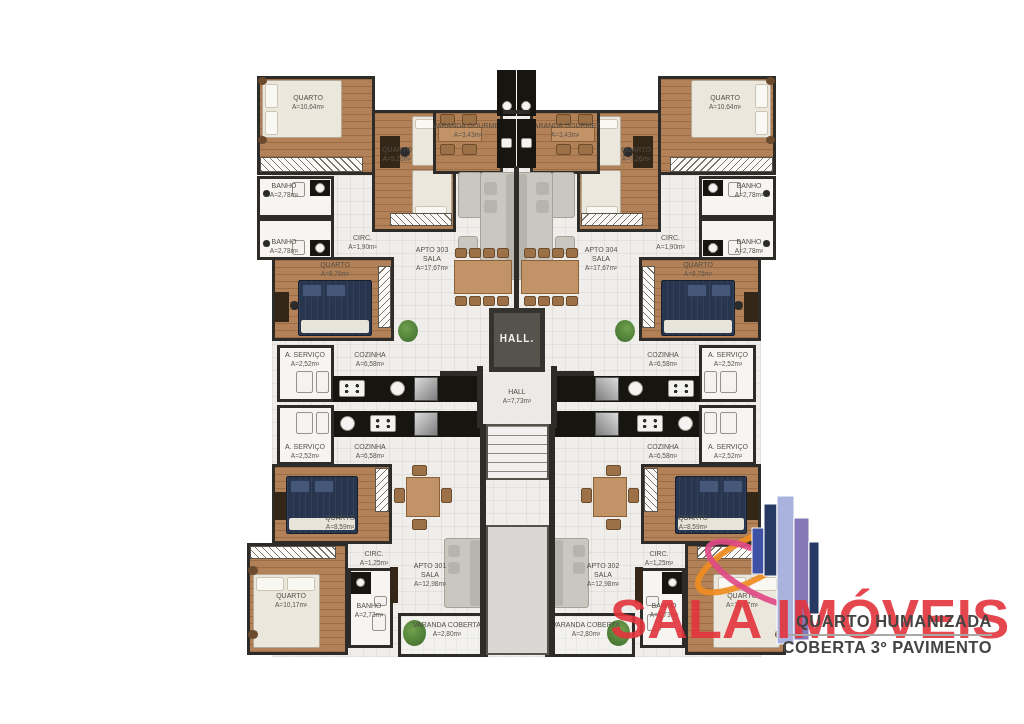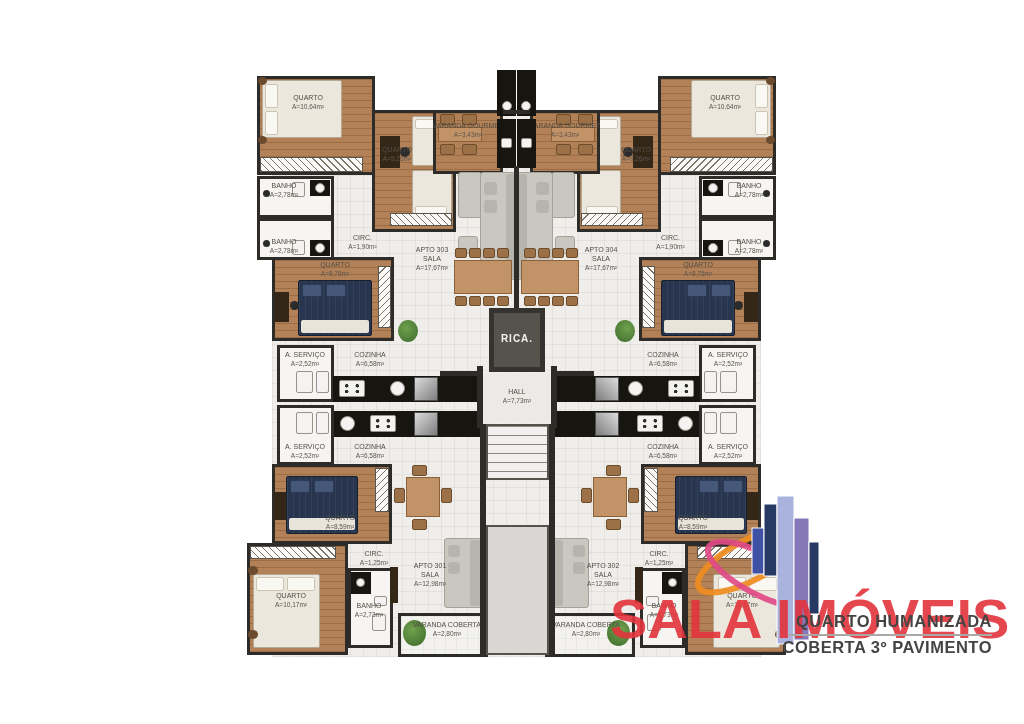--- a/index.html
+++ b/index.html
@@ -467,21 +467,21 @@
     </div>
   </div>
 
   <div class="abs wall" style="left:514px;top:166px;width:5px;height:146px"></div>
   <div class="abs wall" style="left:477px;top:366px;width:6px;height:62px"></div>
   <div class="abs wall" style="left:551px;top:366px;width:6px;height:62px"></div>
   <div class="abs wall" style="left:440px;top:371px;width:40px;height:5px"></div>
   <div class="abs wall" style="left:554px;top:371px;width:40px;height:5px"></div>
 
   <div class="abs elev" style="left:489px;top:308px;width:56px;height:64px">
-    <div class="elevlabel" style="top:20px">RICA.</div>
+    <div class="elevlabel" style="top:20px">HALL.</div>
   </div>
 
   <div class="abs" style="left:483px;top:373px;width:68px;height:50px;background:#eceae6"></div>
   <div class="label" style="left:487px;top:388px;width:60px">
     <span>HALL</span>
       <span class="ar">A=7,73m²</span>
   </div>
 
   <div class="abs wall" style="left:480px;top:424px;width:6px;height:231px"></div>
   <div class="abs wall" style="left:549px;top:424px;width:6px;height:231px"></div>

